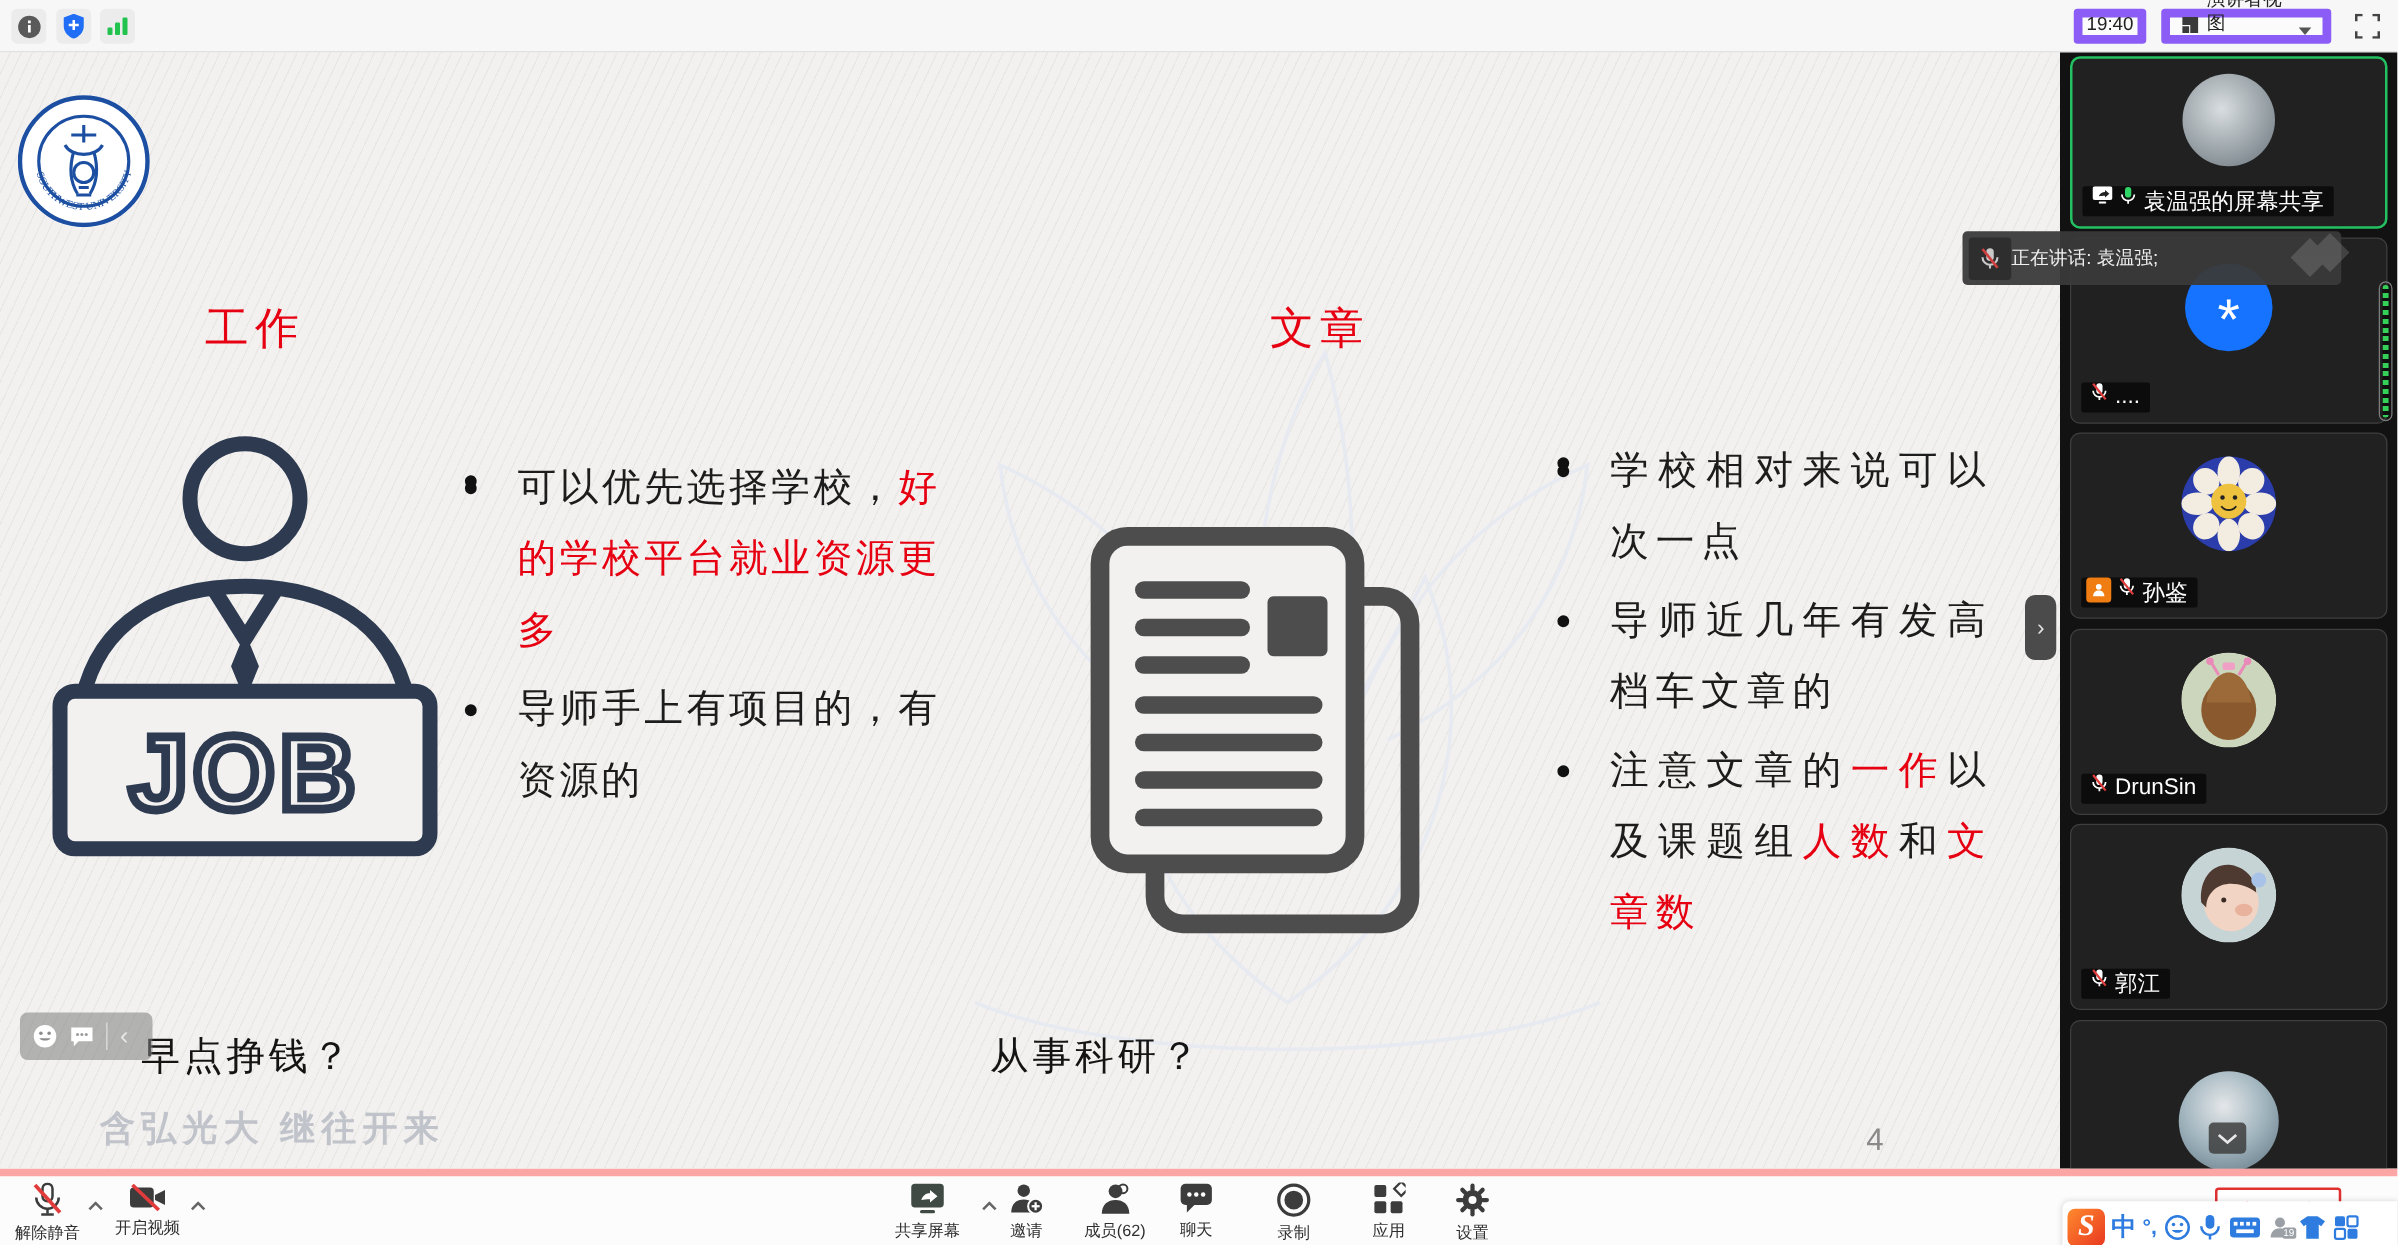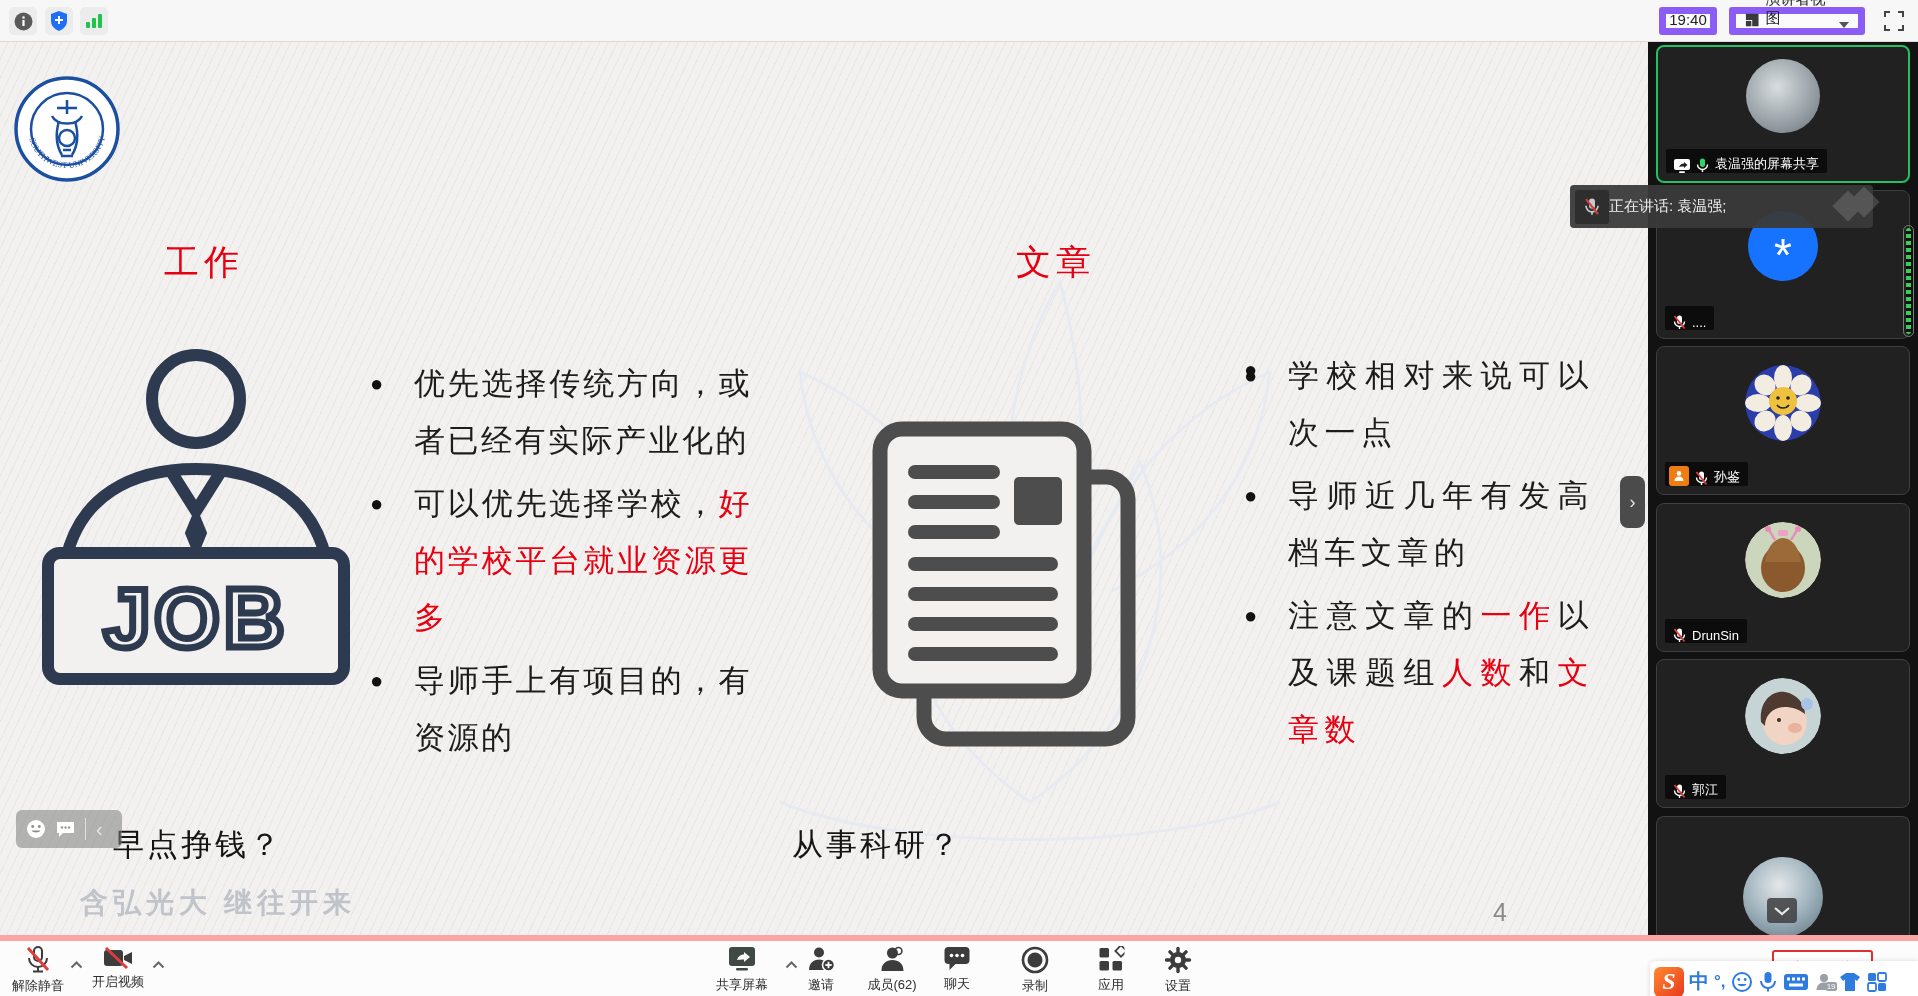--- a/index.html
+++ b/index.html
@@ -40,21 +40,21 @@
   .float-bar{position:absolute;top:768px;left:16px;width:106px;height:38px;border-radius:6px;background:rgba(125,125,125,.55);display:flex;align-items:center;gap:10px;padding:0 10px;}
   .float-bar .div{width:1px;height:22px;background:rgba(255,255,255,.6);}
   .float-chevron{color:#e8e8e8;font-size:20px;line-height:38px;}
 
   
   .sidebar{position:absolute;top:42px;right:0;width:270px;height:893px;background:var(--sidebar-bg);}
   .tile{position:absolute;left:8px;width:254px;background:var(--tile-bg);border:1px solid var(--tile-border);border-radius:8px;overflow:hidden;cursor:pointer;}
   .tile.active{border:2px solid var(--green);}
   .avatar{position:absolute;left:50%;transform:translateX(-50%);border-radius:50%;}
   .blur-gray{background:radial-gradient(circle at 42% 38%,#d8dde0 0%,#9aa3a8 55%,#68707a 100%);}
-  .chip{position:absolute;left:8px;bottom:8px;height:24px;background:var(--chip-bg);border-radius:2px;display:flex;align-items:flex-end;gap:6px;padding:0 8px;color:#fff;font-size:13px;white-space:nowrap;}
+  .chip{position:absolute;left:8px;bottom:8px;height:24px;background:var(--chip-bg);border-radius:2px;display:flex;align-items:flex-start;gap:6px;padding:0 8px;color:#fff;font-size:18px;white-space:nowrap;}
   .badge-orange{width:20px;height:20px;background:#f07d12;border-radius:3px;display:flex;align-items:center;justify-content:center;margin-left:-4px;}
   .avatar-blue{background:#1673ff;display:flex;align-items:center;justify-content:center;color:#fff;font-size:46px;}
   .avatar-blue span{transform:translateY(9px);}
   .scroll-up{position:absolute;top:6px;left:50%;transform:translateX(-50%);cursor:pointer;}
   .scroll-down{position:absolute;top:856px;left:119px;width:30px;height:25px;border-radius:4px;background:rgba(62,62,62,.85);display:flex;align-items:center;justify-content:center;cursor:pointer;}
   .vol-meter{position:absolute;left:255px;top:183px;width:11px;height:112px;border:1px solid #7d7d7d;border-radius:6px;background:#101010;
     background-image:repeating-linear-gradient(to top,#34d058 0 4px,rgba(0,0,0,0) 4px 7px);background-clip:content-box;padding:2px;}
   .toast{position:absolute;left:1570px;top:185px;width:303px;height:43px;background:rgba(58,58,58,.95);border-radius:4px;display:flex;align-items:center;z-index:30;}
   .toast .icbox{width:34px;height:34px;margin-left:5px;background:#2e2e2e;border-radius:3px;display:flex;align-items:center;justify-content:center;}
   .toast .txt{margin-left:0;color:#f0f0f0;font-size:15px;}
@@ -148,21 +148,21 @@
   <div class="sec-heading slide-serif" style="left:164px">工作</div>
   <svg width="312" height="345" viewBox="0 0 312 345" style="position:absolute;top:305px;left:40px" fill="none" stroke="#2d3a50" stroke-width="12" stroke-linecap="round">
     <circle cx="156" cy="52" r="44"></circle>
     <path d="M26 212 C40 150 90 122 156 122 C222 122 272 150 286 212"></path>
     <path d="M132 126 L156 164 L180 126"></path>
     <path d="M156 164 l-9 22 9 22 9-22z" fill="#2d3a50" stroke-width="4"></path>
     <rect x="8" y="206" width="296" height="126" rx="12" fill="#f2f1ef"></rect>
     <text x="156" y="300" text-anchor="middle" font-size="84" font-weight="bold" fill="none" stroke="#2d3a50" stroke-width="7" font-family="Liberation Sans,sans-serif" letter-spacing="4">JOB</text>
   </svg>
   <ul class="bullets bullets-work slide-serif">
-    <li><span class="dot">●</span><span>优先选择传统方向，或者已经有实际产业化的</span></li>
+    <li><span class="dot">●</span></li>
     <li><span class="dot">●</span><span>可以优先选择学校，</span><span class="red">好的学校平台就业资源更多</span></li>
     <li><span class="dot">●</span><span>导师手上有项目的，有资源的</span></li>
   </ul>
   <div class="question slide-serif" style="top:782px;left:113px">早点挣钱？</div>
   <div class="motto slide-serif">含弘光大 继往开来</div>
 
   <div class="sec-heading slide-serif" style="left:1016px">文章</div>
   <svg width="272" height="390" viewBox="0 0 272 390" style="position:absolute;top:323px;left:872px">
     <rect x="52" y="112" width="204" height="262" rx="22" fill="none" stroke="#4d4d4d" stroke-width="15"></rect>
     <rect x="8" y="64" width="204" height="262" rx="22" fill="#f2f1ef" stroke="#4d4d4d" stroke-width="15"></rect>

